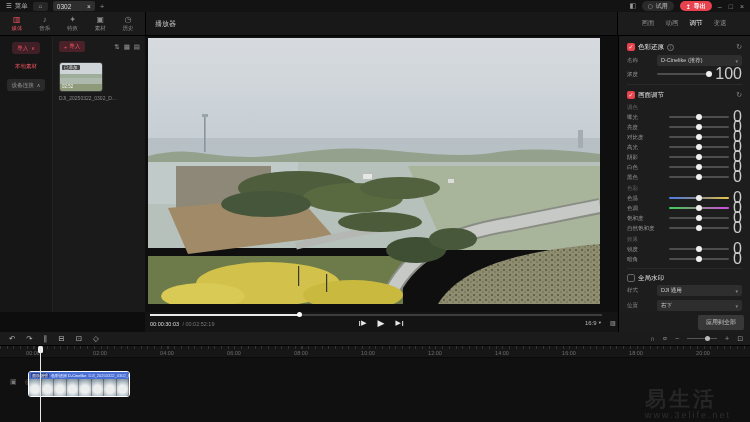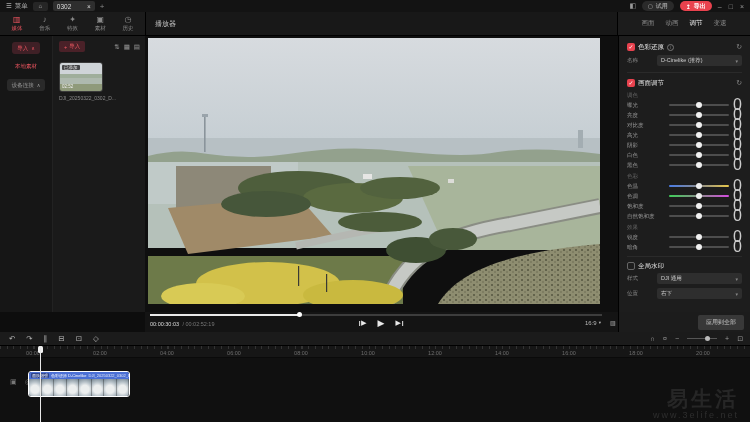--- a/index.html
+++ b/index.html
@@ -107,21 +107,21 @@
 .clip-txt.name{opacity:.85;}
 #filmstrip{display:flex;height:17px;}
 .cell{flex:1;background:radial-gradient(circle at 50% 60%,#eceeee 0 34%,#b9c3ca 60%,#76858f 100%);border-right:1px solid rgba(0,0,0,.3);}
 
 
 #playhead{position:absolute;left:37px;top:346px;width:7px;height:76px;z-index:5;}
 .ph-line{position:absolute;left:3px;top:0;width:1px;height:76px;background:#e8e8e8;}
 .ph-head{position:absolute;left:1px;top:0;width:5px;height:7px;background:#f0f0f0;border-radius:1.5px;}
 
 
-#sitemark{position:absolute;right:11px;bottom:2px;text-align:right;z-index:6;pointer-events:none;}
+#sitemark{position:absolute;right:19px;bottom:2px;z-index:6;pointer-events:none;}
 #sitemark .logo{font-size:21px;font-weight:bold;color:#262626;letter-spacing:3px;line-height:22px;}
 #sitemark .url{font-size:9px;color:#2e2e2e;letter-spacing:2px;}
 </style>
 </head>
 <body>
 
 <div id="app">
 
   <div id="titlebar">
     <div class="tb-menu">
@@ -278,20 +278,27 @@
       <span class="info">i</span>
       <span class="reset">↻</span>
     </div>
     <div class="frow">
       <span class="flabel">名称</span>
       <div class="dropdown">
         <span>D-Cinelike (推荐)</span>
         <span class="dd-caret">▾</span>
       </div>
     </div>
+    <div class="srow" style="height:12px;">
+      <span class="sname" style="width:26px;">浓度</span>
+      <div class="strack">
+          <span class="sknob full"></span>
+        </div>
+      <span class="sval">100</span>
+    </div>
     <div class="sec-gap"></div>
     <div class="sec-head">
       <span class="chk">✓</span>
       <span>画面调节</span>
       <span class="reset">↻</span>
     </div>
     <div id="adjust-groups">
         <div class="grp-label">调色</div>
         <div class="srow">
           <span class="sname">曝光</span>

